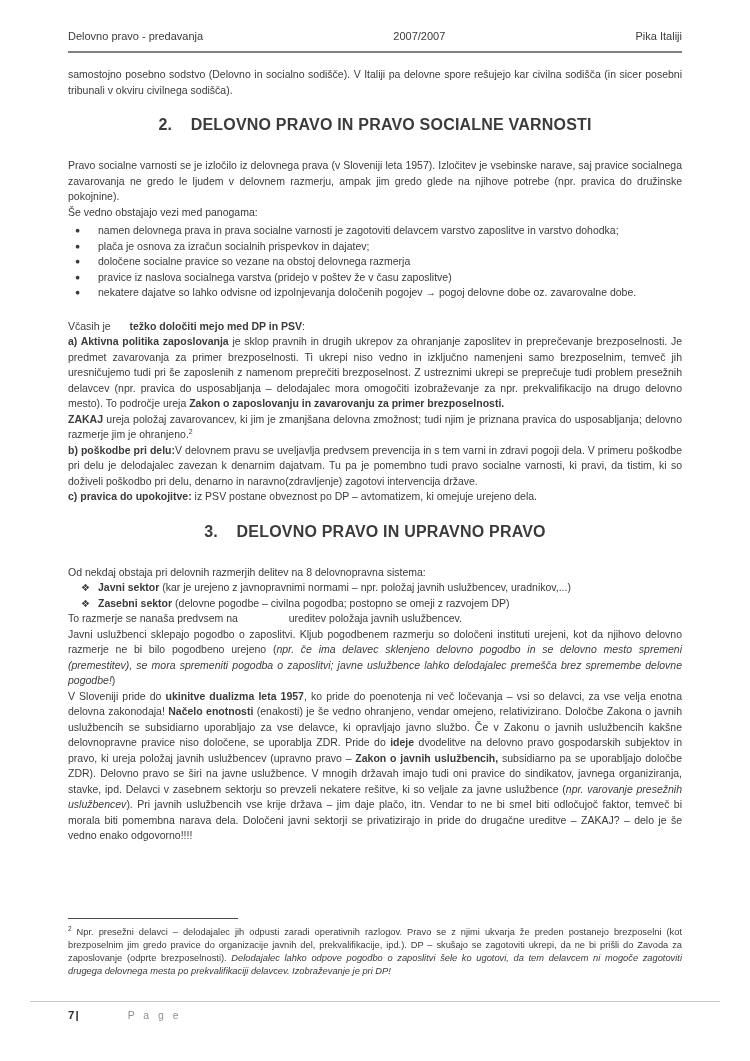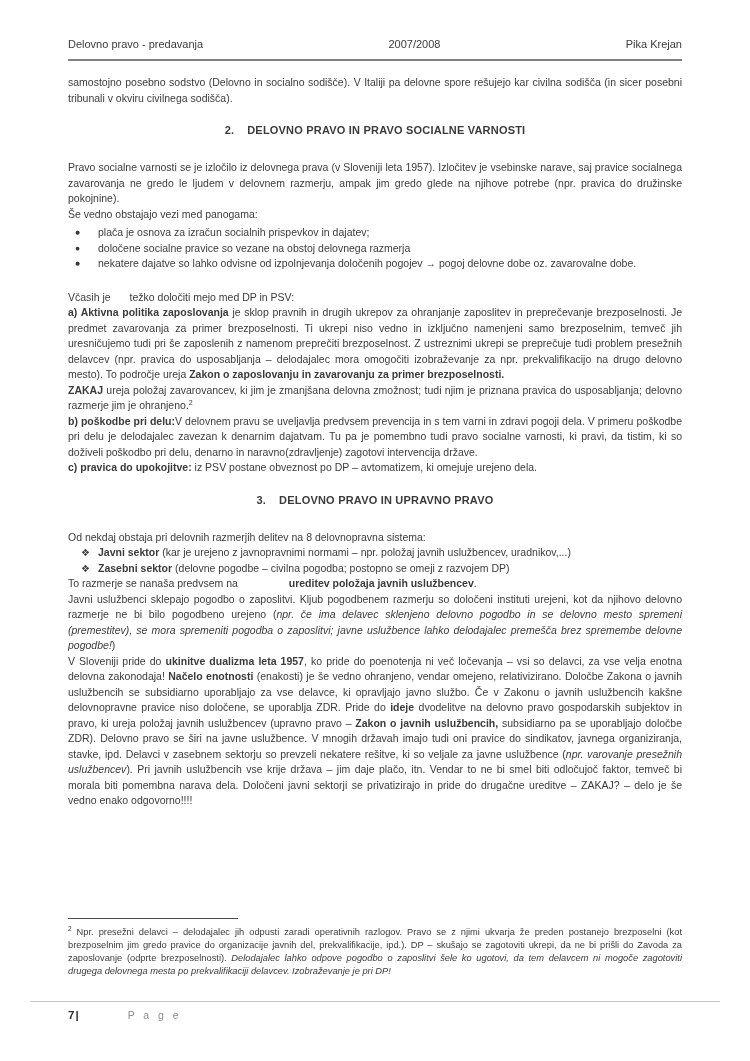--- a/index.html
+++ b/index.html
@@ -12,31 +12,31 @@
   *{margin:0;padding:0;box-sizing:border-box;}
   html,body{background:#ffffff;}
   .page{
     position:relative;
     width:750px;height:1061px;
     background:#ffffff;
     font-family:"Liberation Sans",sans-serif;
     color:var(--text);
     overflow:hidden;
   }
-  .content{position:absolute;left:68px;right:68px;top:38px;}
+  .content{position:absolute;left:68px;right:68px;top:30px;}
   
   .hdr{display:flex;justify-content:space-between;align-items:baseline;
        font-size:11px;padding-bottom:9px;border-bottom:2px solid var(--rule);}
   .hdr span{white-space:nowrap;}
   
   .p{font-size:10.5px;line-height:15.5px;text-align:justify;}
   sup{font-size:7px;line-height:0;}
   .mb{margin-bottom:4px;}
   .after-hdr{margin-top:14px;}
-  .h-section{font-size:11px;font-weight:bold;text-align:center;
+  .h-section{font-size:16px;font-weight:bold;text-align:center;
              white-space:pre;margin:18px 0 24px 0;letter-spacing:.2px;}
   
   ul.blist{list-style:none;margin:3px 0 18px 0;}
   ul.blist li{position:relative;padding-left:30px;font-size:10.5px;line-height:15.5px;text-align:justify;}
   ul.blist li .bullet{position:absolute;left:7px;top:0;font-size:8.5px;line-height:15.5px;}
   ul.dlist{list-style:none;margin:0;}
   ul.dlist li{position:relative;padding-left:30px;font-size:10.5px;line-height:15.5px;}
   ul.dlist li .bullet{position:absolute;left:13px;top:0;font-size:10px;line-height:15.5px;}
   
   .footnote-area{position:absolute;left:68px;right:68px;top:918px;}
@@ -52,55 +52,55 @@
   .pg-label{color:var(--muted);letter-spacing:3px;font-size:10.5px;margin-left:48px;}
 </style>
 </head>
 <body>
 
 <div class="page">
   <div class="content">
 
     <div class="hdr">
       <span>Delovno pravo - predavanja</span>
-      <span>2007/2008</span>
-      <span>Pika Krejan</span>
+      <span>2007/2007</span>
+      <span>Pika Italiji</span>
     </div>
 
     <p class="p mb after-hdr"><span>samostojno posebno sodstvo (Delovno in socialno sodišče). V Italiji pa delovne spore rešujejo kar civilna sodišča (in sicer posebni tribunali v okviru civilnega sodišča).</span></p>
 
     <h2 class="h-section">2.    DELOVNO PRAVO IN PRAVO SOCIALNE VARNOSTI</h2>
 
     <p class="p"><span>Pravo socialne varnosti se je izločilo iz delovnega prava (v Sloveniji leta 1957). Izločitev je vsebinske narave, saj pravice socialnega zavarovanja ne gredo le ljudem v delovnem razmerju, ampak jim gredo glede na njihove potrebe (npr. pravica do družinske pokojnine).</span></p>
     <p class="p"><span>Še vedno obstajajo vezi med panogama:</span></p>
 
     <ul class="blist">
-      <li><span class="bullet">●</span></li>
+      <li><span class="bullet">●</span><span><span>namen delovnega prava in prava socialne varnosti je zagotoviti delavcem varstvo zaposlitve in varstvo dohodka;</span></span></li>
       <li><span class="bullet">●</span><span><span>plača je osnova za izračun socialnih prispevkov in dajatev;</span></span></li>
       <li><span class="bullet">●</span><span><span>določene socialne pravice so vezane na obstoj delovnega razmerja</span></span></li>
-      <li><span class="bullet">●</span></li>
+      <li><span class="bullet">●</span><span><span>pravice iz naslova socialnega varstva (pridejo v poštev že v času zaposlitve)</span></span></li>
       <li><span class="bullet">●</span><span><span>nekatere dajatve so lahko odvisne od izpolnjevanja določenih pogojev → pogoj delovne dobe oz. zavarovalne dobe.</span></span></li>
     </ul>
 
-    <p class="p"><span>Včasih je </span><span style="font-weight: normal; padding-left: 16px;">težko določiti mejo med DP in PSV</span><span>:</span></p>
+    <p class="p"><span>Včasih je </span><span style="font-weight: bold; padding-left: 16px;">težko določiti mejo med DP in PSV</span><span>:</span></p>
     <p class="p"><span style="font-weight: bold;">a) Aktivna politika zaposlovanja</span><span> je sklop pravnih in drugih ukrepov za ohranjanje zaposlitev in preprečevanje brezposelnosti. Je predmet zavarovanja za primer brezposelnosti. Ti ukrepi niso vedno in izključno namenjeni samo brezposelnim, temveč jih uresničujemo tudi pri še zaposlenih z namenom preprečiti brezposelnost. Z ustreznimi ukrepi se preprečuje tudi problem presežnih delavcev (npr. pravica do usposabljanja – delodajalec mora omogočiti izobraževanje za npr. prekvalifikacijo na drugo delovno mesto). To področje ureja </span><span style="font-weight: bold;">Zakon o zaposlovanju in zavarovanju za primer brezposelnosti.</span></p>
     <p class="p"><span style="font-weight: bold;">ZAKAJ</span><span> ureja položaj zavarovancev, ki jim je zmanjšana delovna zmožnost; tudi njim je priznana pravica do usposabljanja; delovno razmerje jim je ohranjeno.</span><sup>2</sup></p>
     <p class="p"><span style="font-weight: bold;">b) poškodbe pri delu:</span><span>V delovnem pravu se uveljavlja predvsem prevencija in s tem varni in zdravi pogoji dela. V primeru poškodbe pri delu je delodajalec zavezan k denarnim dajatvam. Tu pa je pomembno tudi pravo socialne varnosti, ki pravi, da tistim, ki so doživeli poškodbo pri delu, denarno in naravno(zdravljenje) zagotovi intervencija države.</span></p>
     <p class="p"><span style="font-weight: bold;">c) pravica do upokojitve:</span><span> iz PSV postane obveznost po DP – avtomatizem, ki omejuje urejeno dela.</span></p>
 
     <h2 class="h-section">3.    DELOVNO PRAVO IN UPRAVNO PRAVO</h2>
 
     <p class="p"><span>Od nekdaj obstaja pri delovnih razmerjih delitev na 8 delovnopravna sistema:</span></p>
 
     <ul class="dlist">
       <li><span class="bullet">❖</span><span><span style="font-weight: bold;">Javni sektor</span><span> (kar je urejeno z javnopravnimi normami – npr. položaj javnih uslužbencev, uradnikov,...)</span></span></li>
       <li><span class="bullet">❖</span><span><span style="font-weight: bold;">Zasebni sektor</span><span> (delovne pogodbe – civilna pogodba; postopno se omeji z razvojem DP)</span></span></li>
     </ul>
 
-    <p class="p"><span>To razmerje se nanaša predvsem na </span><span style="font-weight: bold; padding-left: 48px;">ureditev položaja javnih uslužbencev</span><span>.</span></p>
+    <p class="p"><span>To razmerje se nanaša predvsem na </span><span style="font-weight: normal; padding-left: 48px;">ureditev položaja javnih uslužbencev</span><span>.</span></p>
     <p class="p"><span>Javni uslužbenci sklepajo pogodbo o zaposlitvi. Kljub pogodbenem razmerju so določeni instituti urejeni, kot da njihovo delovno razmerje ne bi bilo pogodbeno urejeno (</span><span style="font-style: italic;">npr. če ima delavec sklenjeno delovno pogodbo in se delovno mesto spremeni (premestitev), se mora spremeniti pogodba o zaposlitvi; javne uslužbence lahko delodajalec premešča brez spremembe delovne pogodbe!</span><span>)</span></p>
     <p class="p"><span>V Sloveniji pride do </span><span style="font-weight: bold;">ukinitve dualizma leta 1957</span><span>, ko pride do poenotenja ni več ločevanja – vsi so delavci, za vse velja enotna delovna zakonodaja! </span><span style="font-weight: bold;">Načelo enotnosti</span><span> (enakosti) je še vedno ohranjeno, vendar omejeno, relativizirano. Določbe Zakona o javnih uslužbencih se subsidiarno uporabljajo za vse delavce, ki opravljajo javno službo. Če v Zakonu o javnih uslužbencih kakšne delovnopravne pravice niso določene, se uporablja ZDR. Pride do </span><span style="font-weight: bold;">ideje</span><span> dvodelitve na delovno pravo gospodarskih subjektov in pravo, ki ureja položaj javnih uslužbencev (upravno pravo – </span><span style="font-weight: bold;">Zakon o javnih uslužbencih,</span><span> subsidiarno pa se uporabljajo določbe ZDR). Delovno pravo se širi na javne uslužbence. V mnogih državah imajo tudi oni pravice do sindikatov, javnega organiziranja, stavke, ipd. Delavci v zasebnem sektorju so prevzeli nekatere rešitve, ki so veljale za javne uslužbence (</span><span style="font-style: italic;">npr. varovanje presežnih uslužbencev</span><span>). Pri javnih uslužbencih vse krije država – jim daje plačo, itn. Vendar to ne bi smel biti odločujoč faktor, temveč bi morala biti pomembna narava dela. Določeni javni sektorji se privatizirajo in pride do drugačne ureditve – ZAKAJ? – delo je še vedno enako odgovorno!!!!</span></p>
 
   </div>
 
   <div class="footnote-area">
     <div class="footnote-sep"></div>
     <p class="footnote"><sup>2</sup><span> Npr.  presežni delavci – delodajalec jih odpusti zaradi operativnih razlogov. Pravo se z njimi ukvarja že preden postanejo brezposelni (kot brezposelnim jim gredo pravice do organizacije javnih del, prekvalifikacije, ipd.). DP – skušajo se zagotoviti ukrepi, da ne bi prišli do Zavoda za zaposlovanje (odprte brezposelnosti). </span><span style="font-style: italic;">Delodajalec lahko odpove pogodbo o zaposlitvi šele ko ugotovi, da tem delavcem ni mogoče zagotoviti drugega delovnega mesta po prekvalifikaciji delavcev. Izobraževanje je pri DP!</span></p>
   </div>
 

